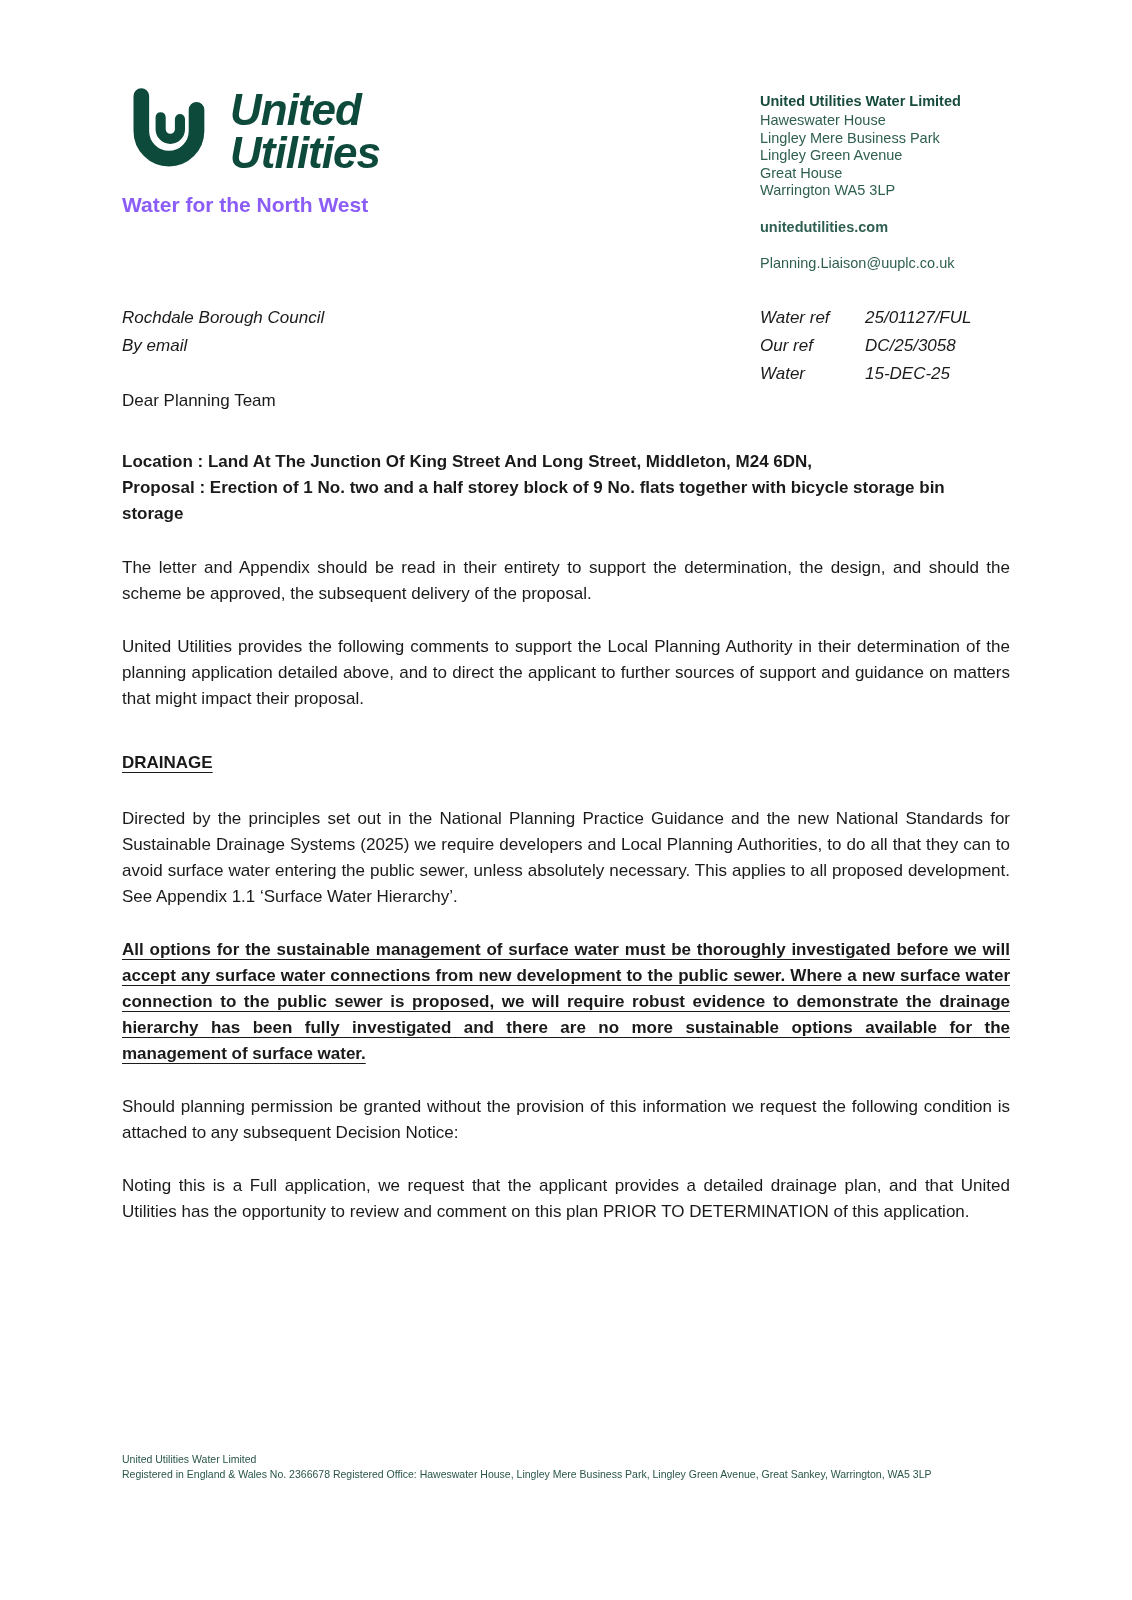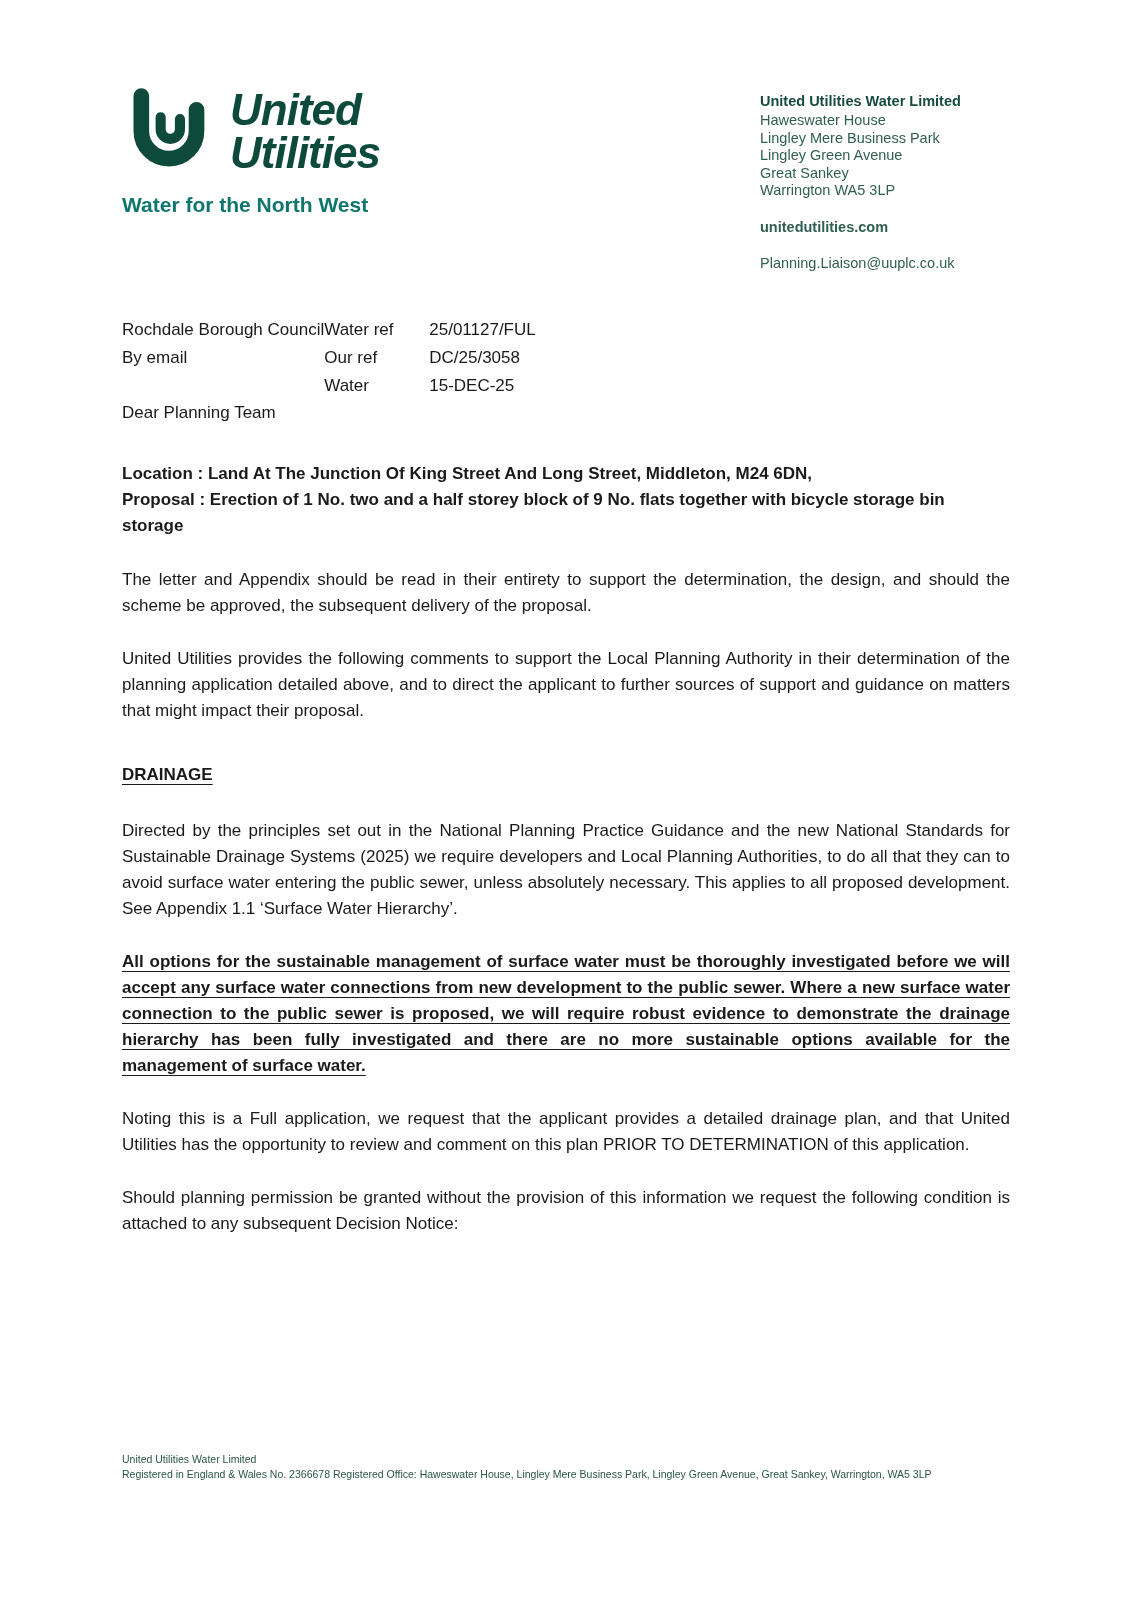--- a/index.html
+++ b/index.html
@@ -18,33 +18,33 @@
   
   .header { display:flex; justify-content:space-between; align-items:flex-start; }
   .logo-row { display:flex; align-items:center; gap:16px; }
   .logo-mark { width:92px; height:92px; flex:0 0 auto; }
   .logo-text {
     font-size:44px; font-weight:700; font-style:italic;
     color:#0e4a3c; line-height:0.98; letter-spacing:-1px;
   }
   .tagline {
     margin-top:16px;
-    font-size:21px; font-weight:700; color:#0f766e;
+    font-size:21px; font-weight:700; color:#8b5cf6;
   }
   .company-block {
     width:250px; padding-top:8px;
     font-size:14.5px; line-height:1.2;
     color:#2f5f51;
   }
   .company-block .company-name { font-weight:700; color:#174b3d; margin-bottom:2px; }
   .company-web { margin-top:20px;font-weight:bold; }
   .company-email { margin-top:18px; }
 
   
-  .meta-row { display:flex; margin-top:44px; }
+  .meta-row { display:flex; justify-content:space-between; margin-top:32px;font-style:italic; }
   .recipient { font-size:17px; line-height:28px; }
   .refs { width:250px; font-size:17px; line-height:28px; }
   .ref-row { display:flex; }
   .ref-label { width:105px; flex:0 0 auto; }
 
   
   .body-copy { font-size:17px; line-height:26px; }
   .salutation { margin-bottom:35px; }
   .subject { font-weight:700; margin-bottom:28px; }
   .para { text-align:justify; margin-bottom:27px; }
@@ -82,21 +82,21 @@
         </div>
       </div>
       <div class="tagline">Water for the North West</div>
     </div>
 
     <div class="company-block">
       <div class="company-name">United Utilities Water Limited</div>
       <div>Haweswater House</div>
       <div>Lingley Mere Business Park</div>
       <div>Lingley Green Avenue</div>
-      <div>Great Sankey</div>
+      <div>Great House</div>
       <div>Warrington WA5 3LP</div>
       <div class="company-web">unitedutilities.com</div>
       <div class="company-email">Planning.Liaison@uuplc.co.uk</div>
     </div>
   </header>
 
   <div class="meta-row">
     <div class="recipient">
       <div>Rochdale Borough Council</div>
       <div>By email</div>
@@ -129,23 +129,23 @@
     <p class="para">The letter and Appendix should be read in their entirety to support the determination, the design, and should the scheme be approved, the subsequent delivery of the proposal.</p>
 
     <p class="para">United Utilities provides the following comments to support the Local Planning Authority in their determination of the planning application detailed above, and to direct the applicant to further sources of support and guidance on matters that might impact their proposal.</p>
 
     <h2 class="heading" style="font-size:17px;">DRAINAGE</h2>
 
     <p class="para">Directed by the principles set out in the National Planning Practice Guidance and the new National Standards for Sustainable Drainage Systems (2025) we require developers and Local Planning Authorities, to do all that they can to avoid surface water entering the public sewer, unless absolutely necessary. This applies to all proposed development. See Appendix 1.1 ‘Surface Water Hierarchy’.</p>
 
     <p class="para-strong">All options for the sustainable management of surface water must be thoroughly investigated before we will accept any surface water connections from new development to the public sewer. Where a new surface water connection to the public sewer is proposed, we will require robust evidence to demonstrate the drainage hierarchy has been fully investigated and there are no more sustainable options available for the management of surface water.</p>
 
+    <p class="para">Should planning permission be granted without the provision of this information we request the following condition is attached to any subsequent Decision Notice:</p>
+
     <p class="para">Noting this is a Full application, we request that the applicant provides a detailed drainage plan, and that United Utilities has the opportunity to review and comment on this plan PRIOR TO DETERMINATION of this application.</p>
-
-    <p class="para">Should planning permission be granted without the provision of this information we request the following condition is attached to any subsequent Decision Notice:</p>
   </main>
 
   <footer class="footer">
     <div>United Utilities Water Limited</div>
     <div>Registered in England &amp; Wales No. 2366678 Registered Office: Haweswater House, Lingley Mere Business Park, Lingley Green Avenue, Great Sankey, Warrington, WA5 3LP</div>
   </footer>
 
 </div>
 
 </body></html>

